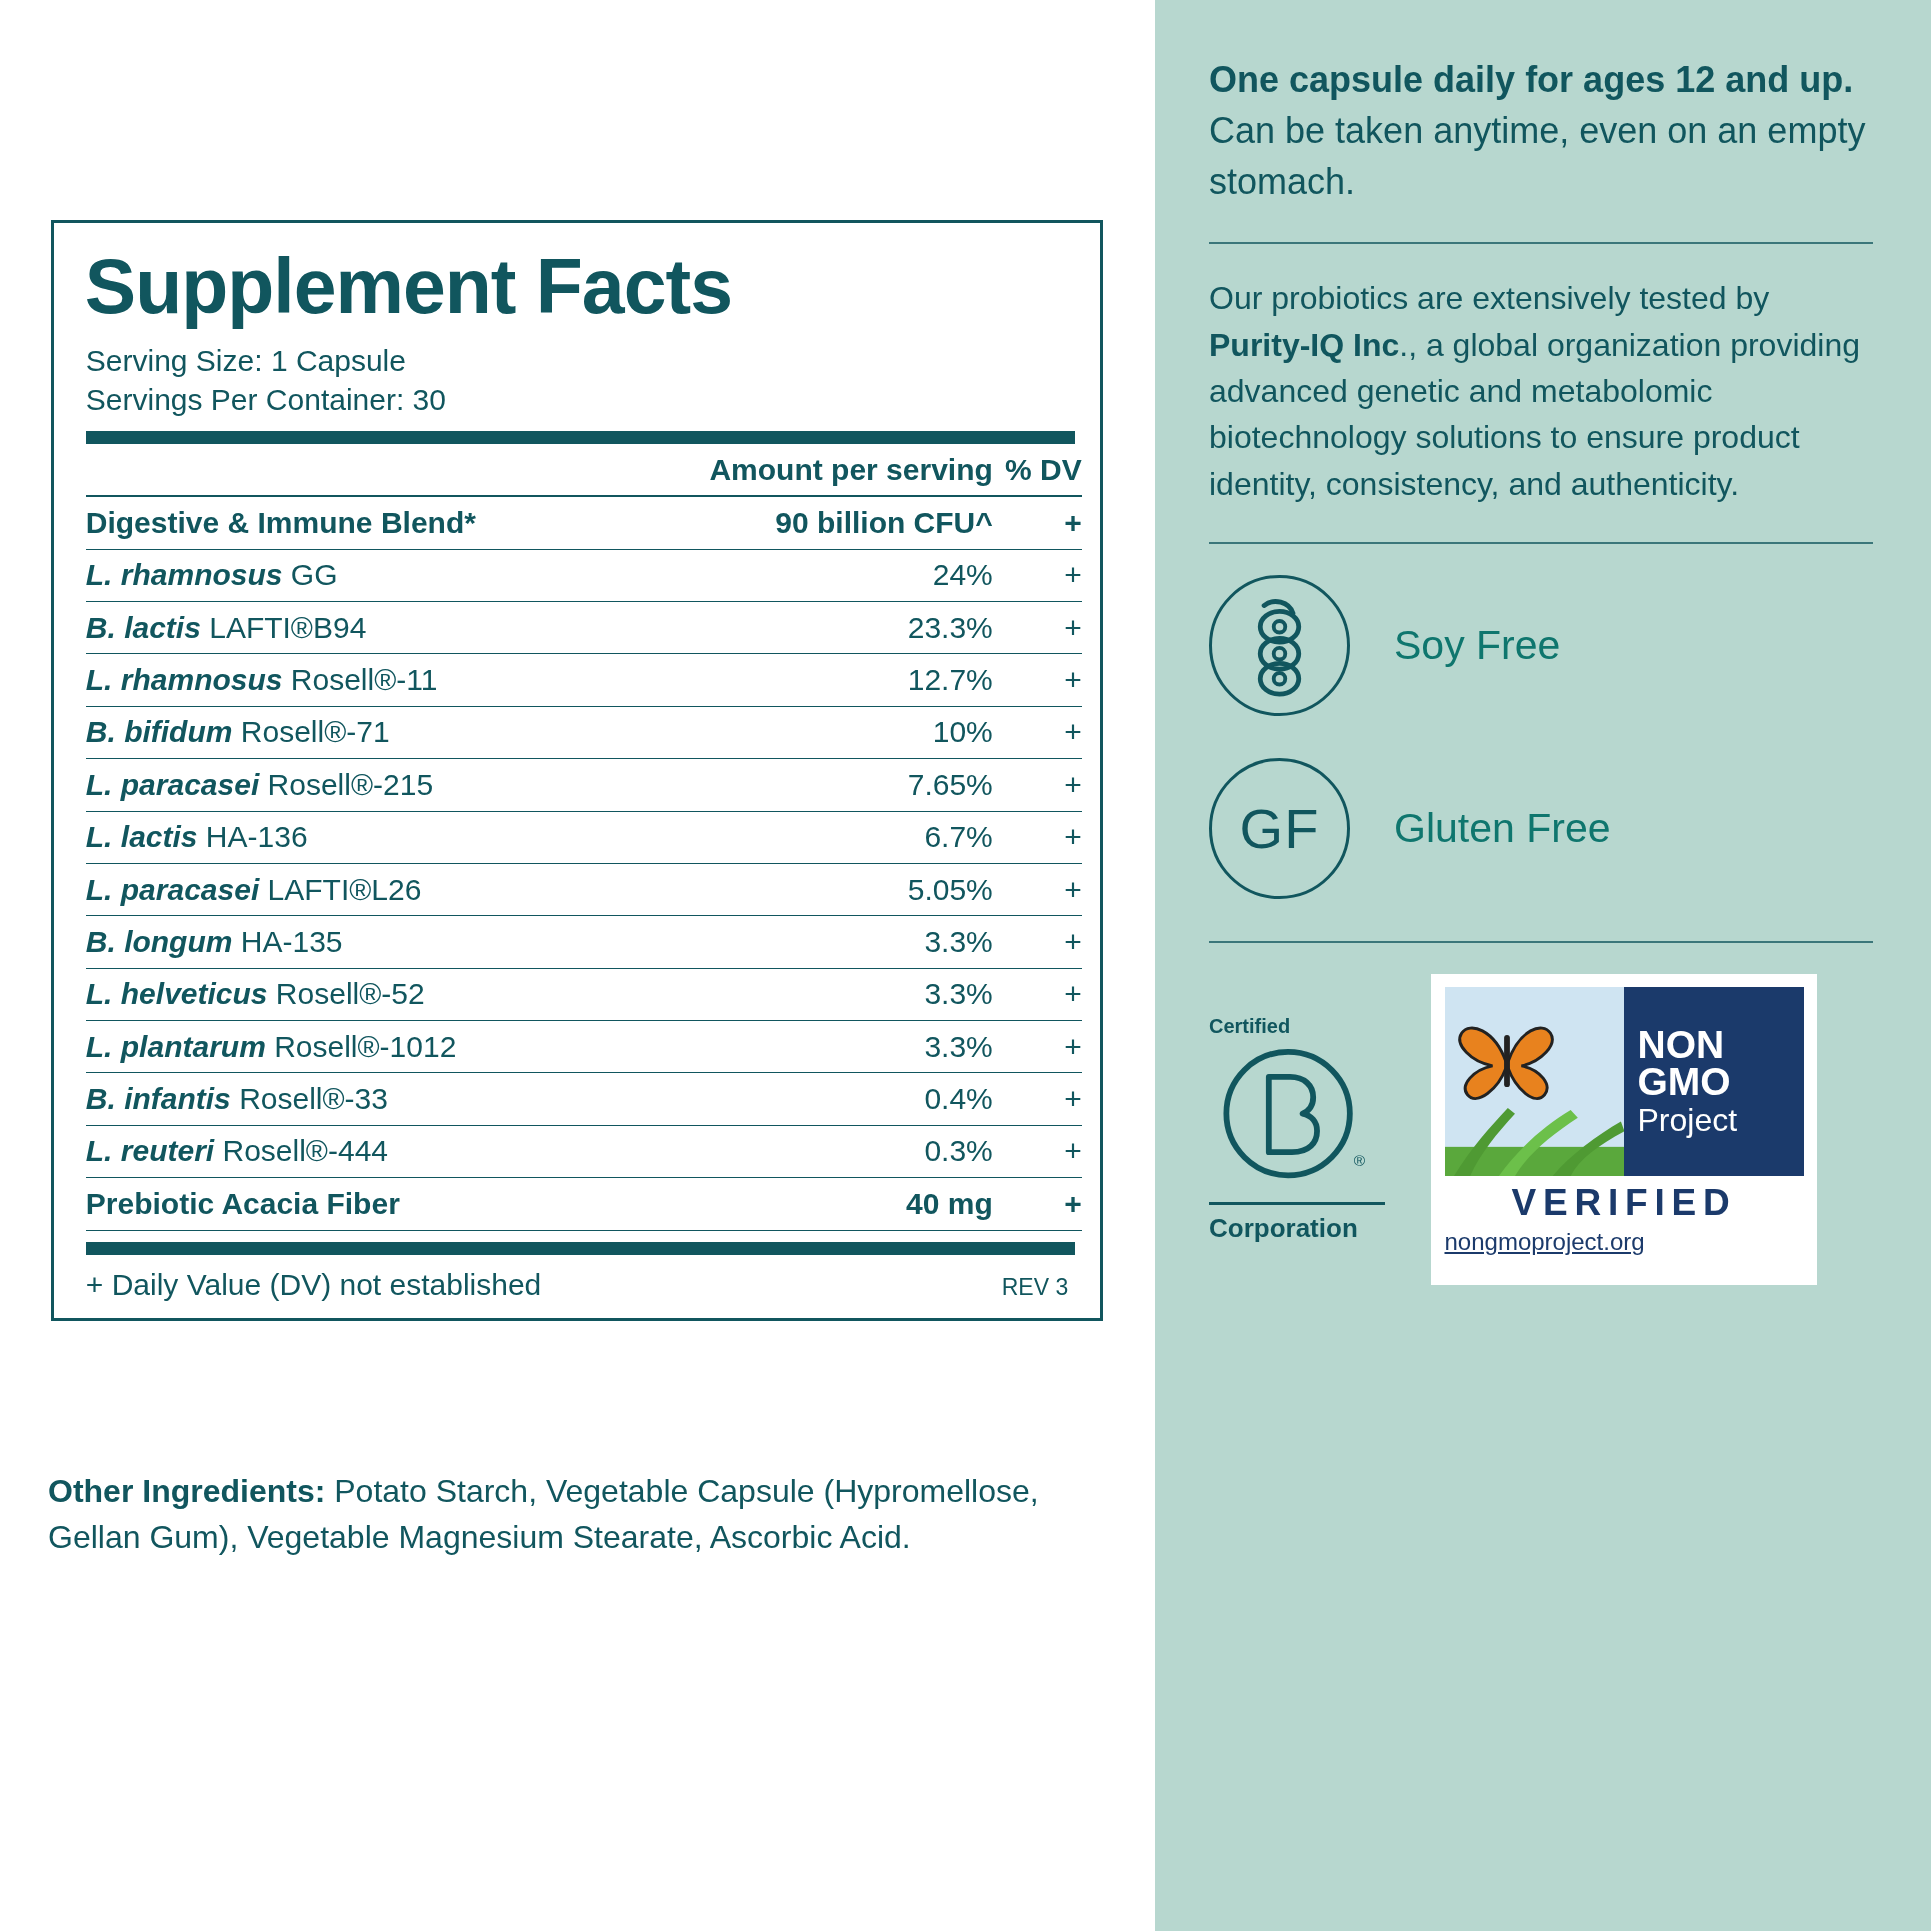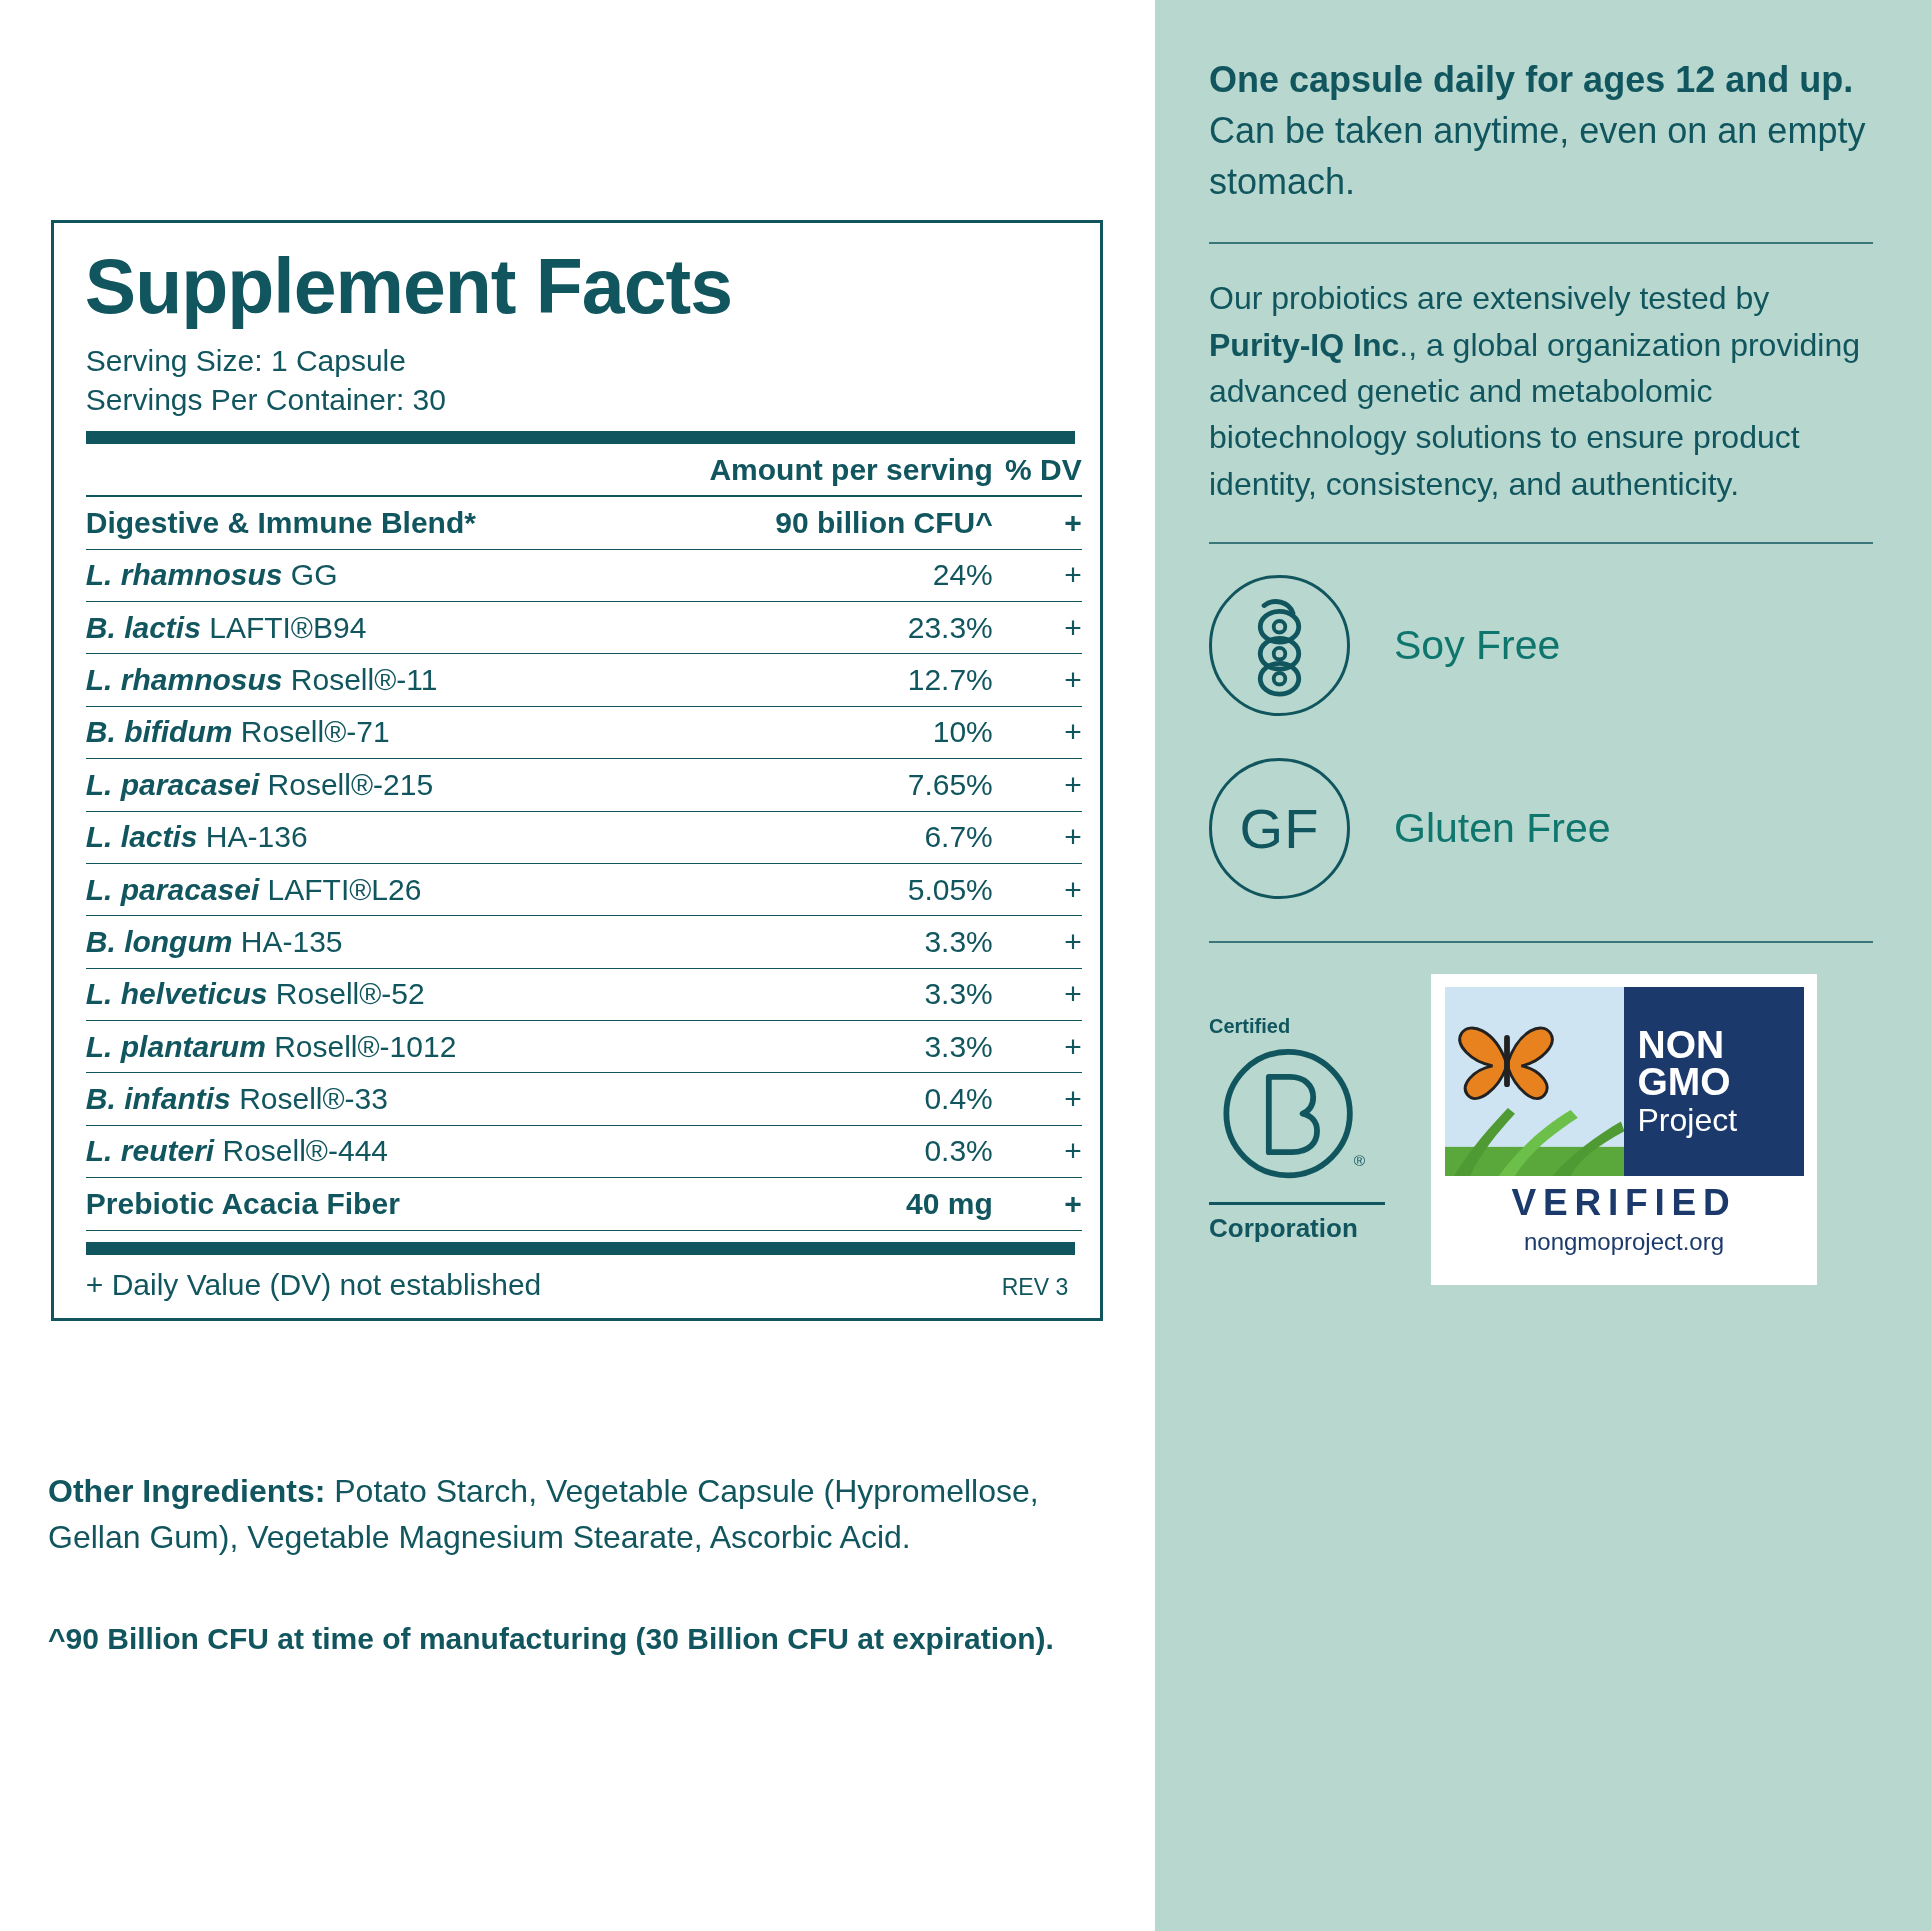--- a/index.html
+++ b/index.html
@@ -209,24 +209,25 @@
   .verified {
     background: #ffffff;
     color: #1b3a6b;
     font-size: 37px;
     font-weight: bold;
     letter-spacing: 6.8px;
     text-align: center;
     padding: 5.8px 0 1.9px 0;
   }
   .ng-url {
-    text-align: center;
+    text-align: left;
     font-size: 24px;
     color: #1b3a6b;
     padding-top: 1.9px;
+    text-decoration: underline;
   }
   .grass { position: absolute; bottom: 0; left: 0; width: 100%; height: 68px; }
 </style>
 </head>
 <body>
 
 <div class="page">
 
   <div class="left">
 
@@ -322,21 +323,20 @@
       <div class="footer-row">
         <span>+ Daily Value (DV) not established</span>
         <span class="rev">REV 3</span>
       </div>
     </div>
 
     <div class="other-ing">
       <b>Other Ingredients:</b><span> Potato Starch, Vegetable Capsule (Hypromellose, Gellan Gum), Vegetable Magnesium Stearate, Ascorbic Acid.</span>
     </div>
 
-    <div class="cfu-note">^90 Billion CFU at time of manufacturing (30 Billion CFU at expiration).</div>
   </div>
 
   <div class="right">
 
     <div class="dose">
       <b>One capsule daily for ages 12 and up.</b><span> Can be taken anytime, even on an empty stomach.</span>
     </div>
 
     <div class="divider"></div>
 

